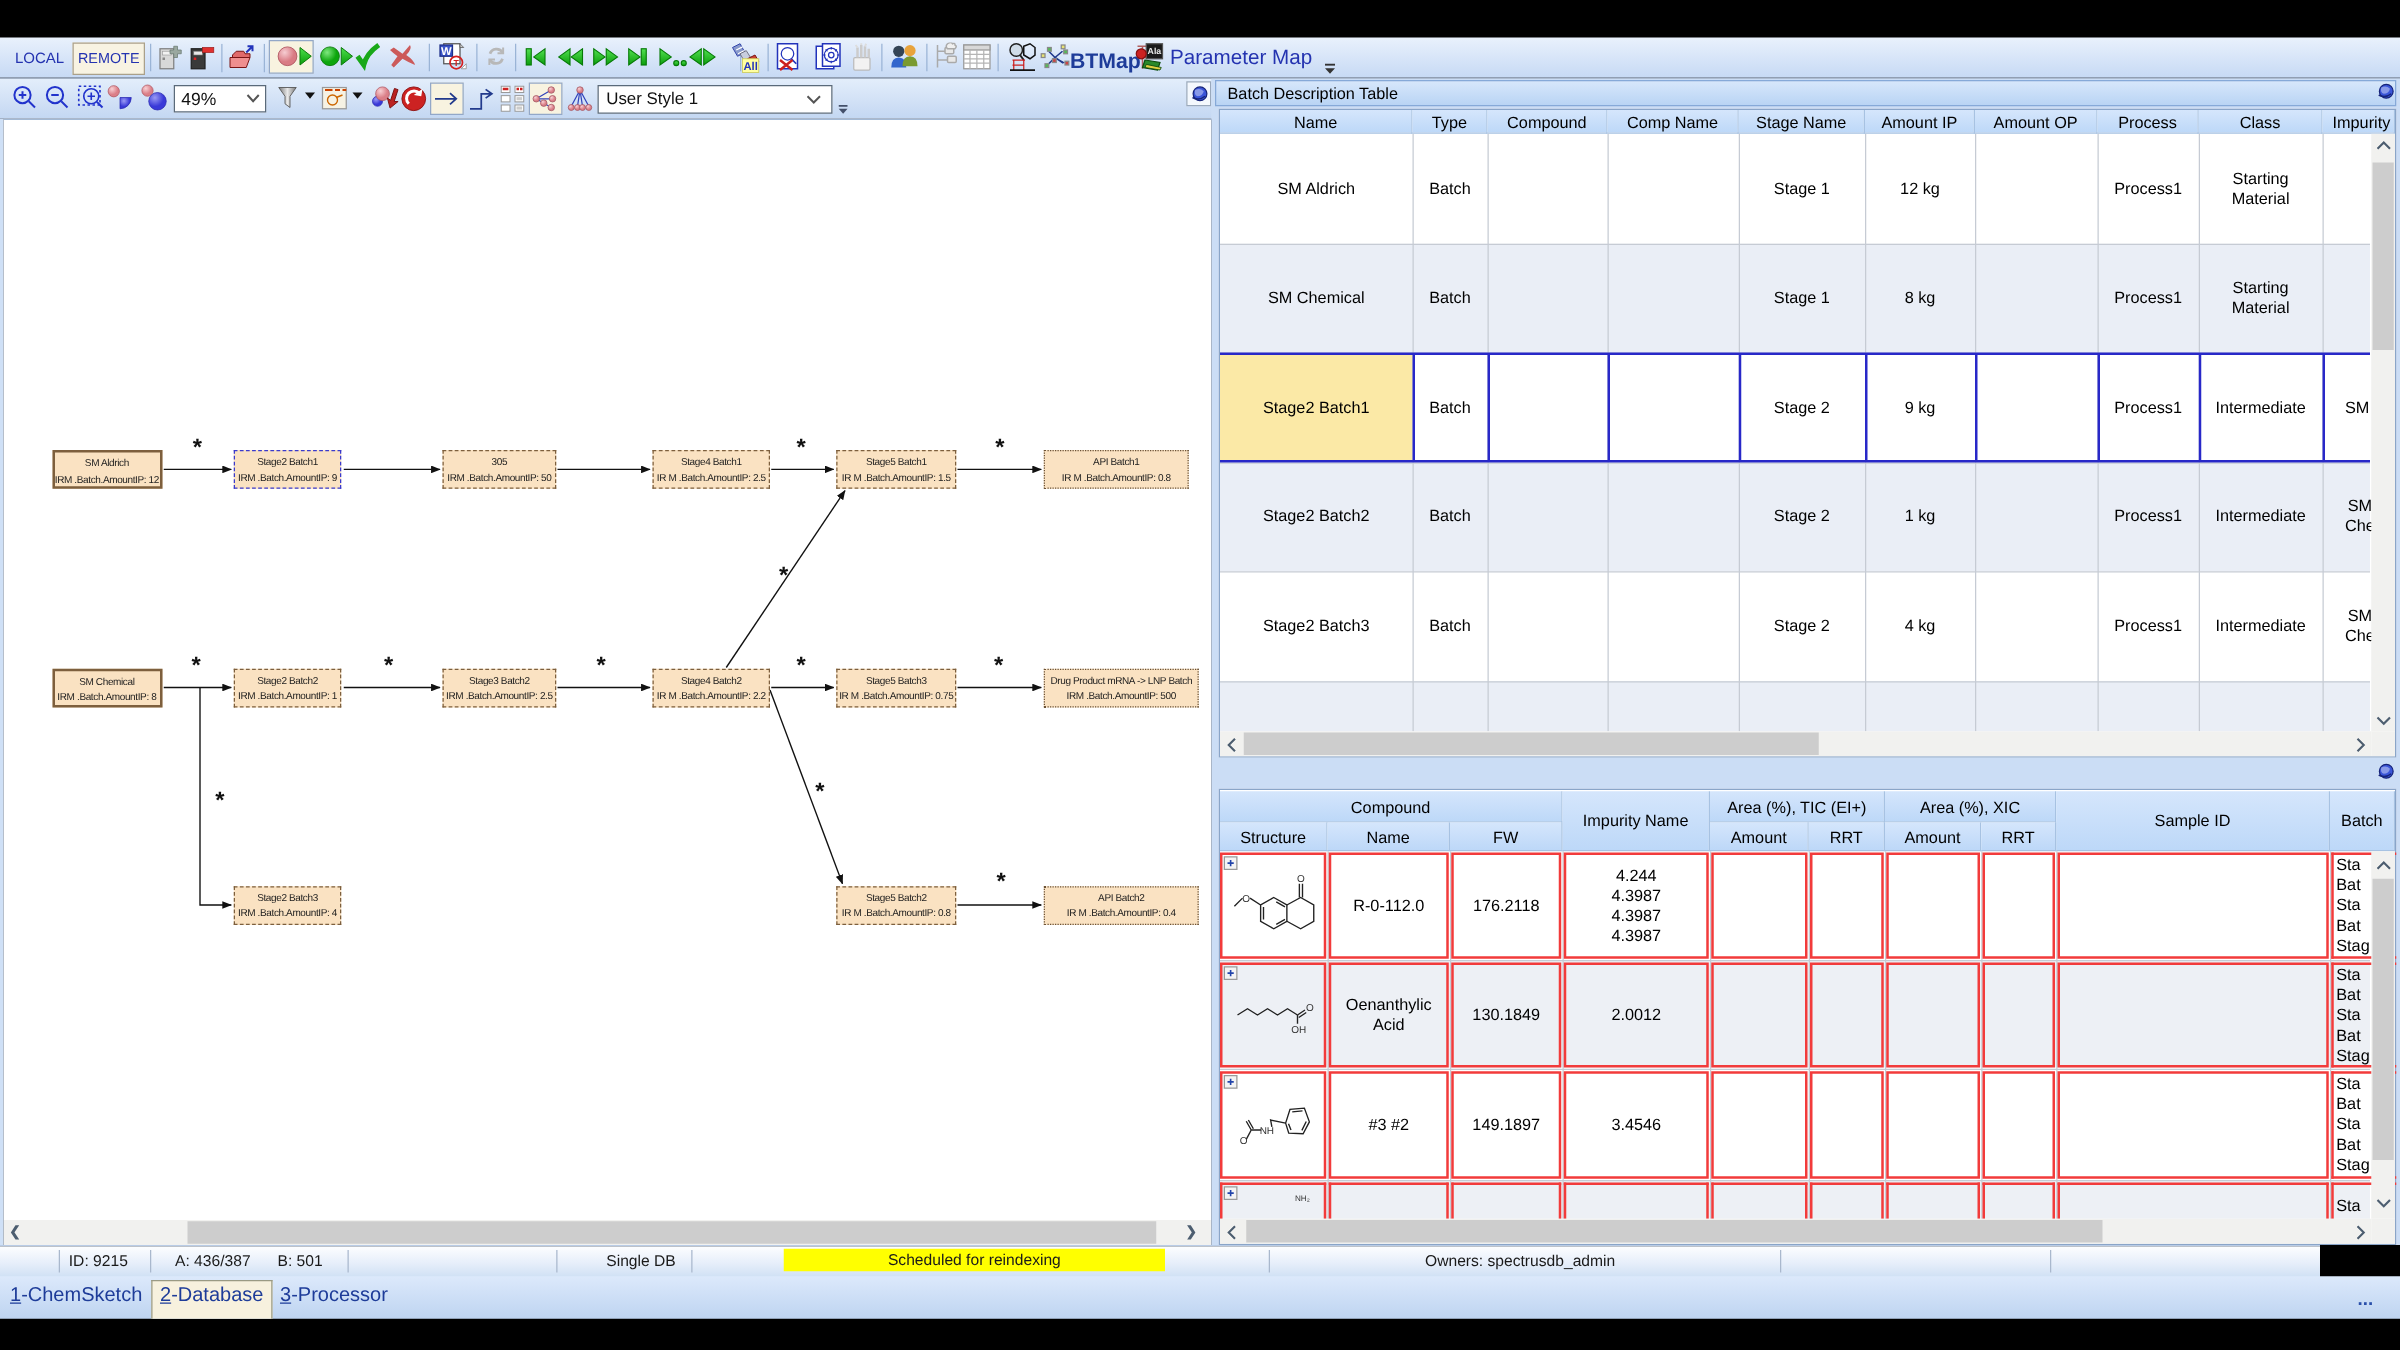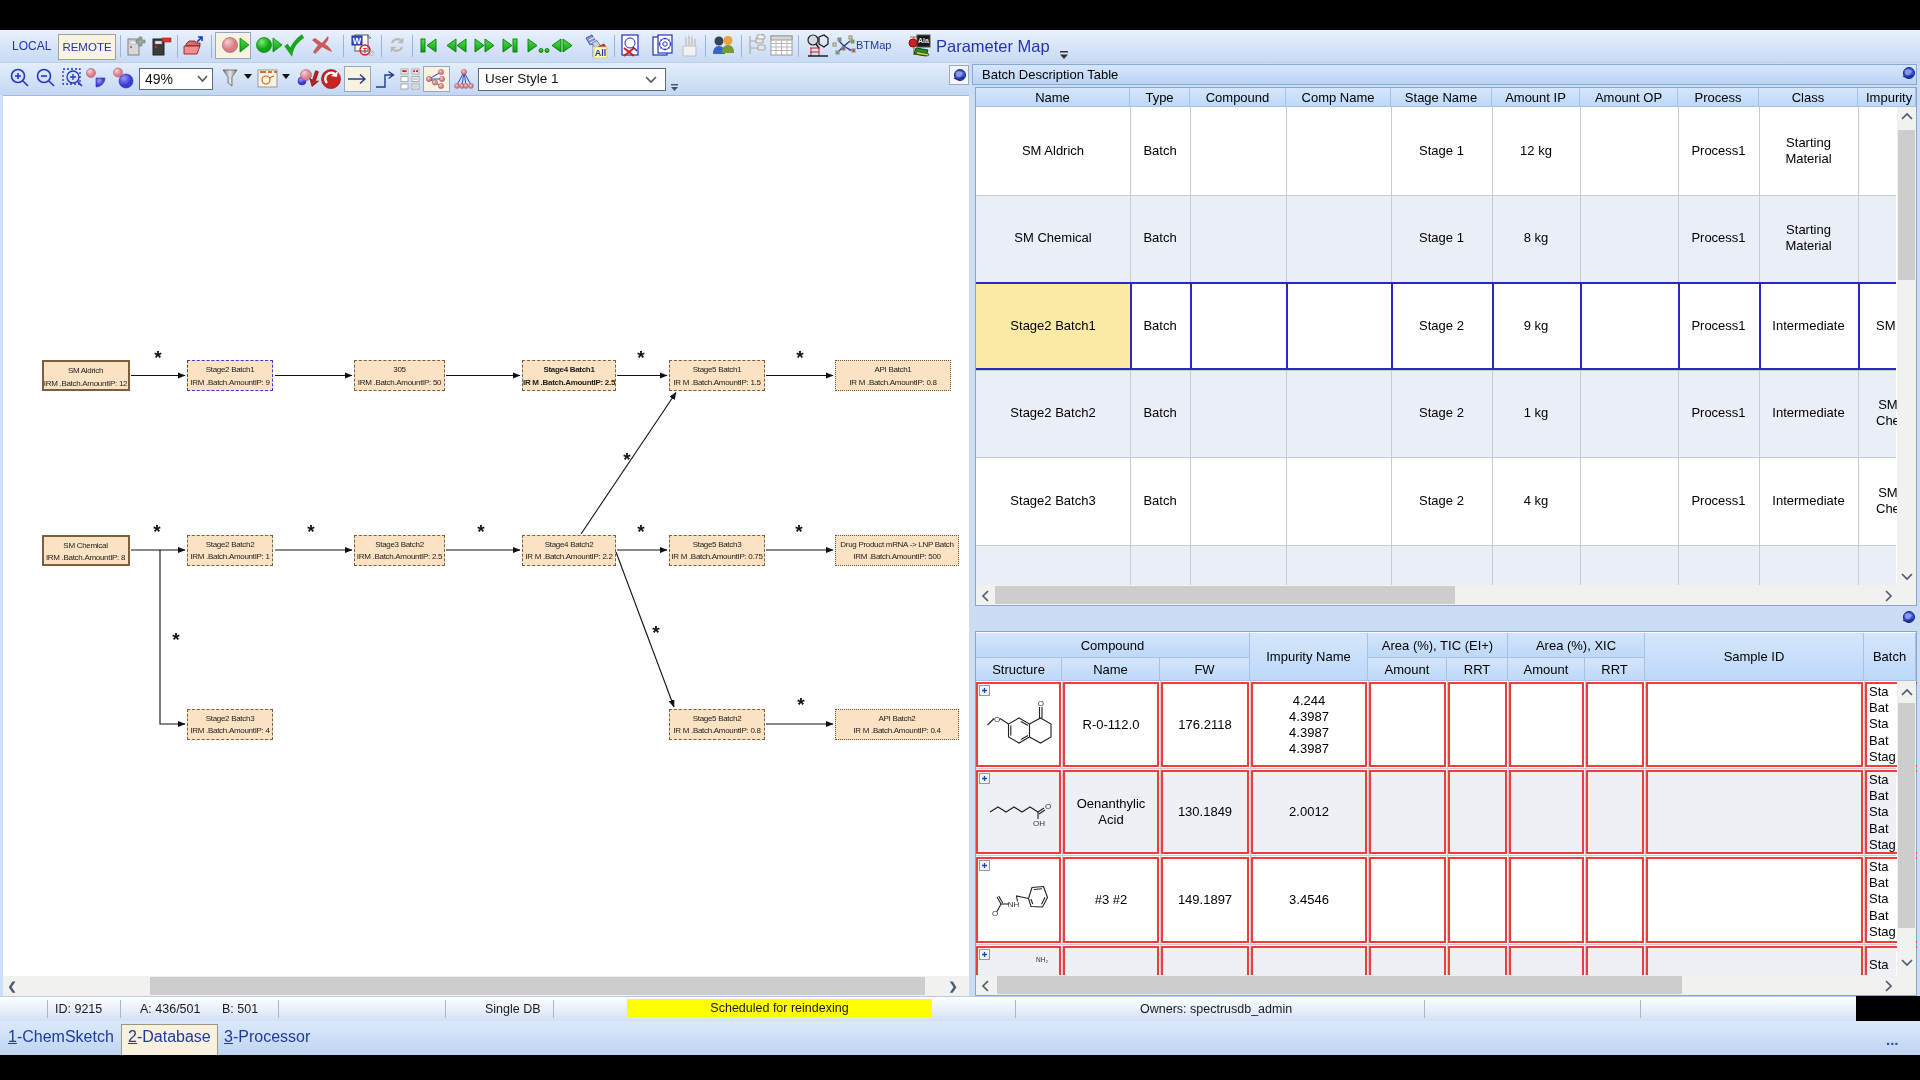--- a/index.html
+++ b/index.html
@@ -211,21 +211,21 @@
       <g>
         <rect x="1" y="8" width="3" height="3" fill="#e8e373" stroke="#888"></rect>
         <rect x="6" y="3" width="3" height="3" fill="#55bb55" stroke="#888"></rect>
         <rect x="17" y="1" width="3" height="3" fill="#e8e373" stroke="#888"></rect>
         <rect x="19" y="5" width="3" height="3" fill="#55bb55" stroke="#888"></rect>
         <rect x="10" y="12" width="3" height="3" fill="#cc4444" stroke="#888"></rect>
         <rect x="4" y="16" width="3" height="3" fill="#55bb55" stroke="#888"></rect>
         <rect x="20" y="14" width="3" height="3" fill="#cc4444" stroke="#888"></rect>
       </g>
     </svg>
-    <div class="abs" style="left:856px;top:9px;font-size:11px;font-weight:normal;color:#1e3c99;">BTMap</div>
+    <div class="abs" style="left:856px;top:9px;font-size:17px;font-weight:bold;color:#1e3c99;">BTMap</div>
 
     <svg class="abs" style="left:908px;top:4px;" width="24" height="25" viewBox="0 0 24 25">
       <path d="M2 3 h8 m-8 9 h8 M6 3 v18 m-4 -9 h8" stroke="#b06060" stroke-width="1.2"></path>
       <rect x="9" y="1" width="13" height="12" fill="#1a1a1a" stroke="#555"></rect>
       <text x="15.5" y="9" font-size="7" fill="#e8e8e8" text-anchor="middle" font-weight="bold">Ala</text>
       <circle cx="5" cy="9" r="4" fill="#cc2222" stroke="#881111"></circle>
       <path d="M8 14 l12 2 -2 6 -12 -2 z" fill="#2a8a2a" stroke="#0d4d0d"></path>
       <path d="M8 20 l12 2 1 -2 -12 -2.5 z" fill="#e0d040" stroke="#0d4d0d" stroke-width="0.7"></path>
     </svg>
     <div class="abs" style="left:936px;top:7px;font-size:16.5px;color:#2433b0;">Parameter Map</div>
@@ -361,21 +361,21 @@
       <path d="M4 4 q4 -2 7 1 q-1 4 -5 4 q-3 -1 -2 -5" fill="#8899e8"></path>
       <path d="M2 10 q5 3 10 -1" stroke="#16247a" stroke-width="1.2" fill="none"></path>
     </svg>
   </div>
   <div class="abs" id="leftstrip"></div>
   <div class="abs" id="canvas">
 
     <div class="node nsolid" style="left:38.5px;top:264px;width:88px;height:31px;">SM Aldrich<br>IRM .Batch.AmountIP: 12</div>
     <div class="node nsel" style="left:184px;top:264px;width:86px;height:31px;">Stage2 Batch1<br>IRM .Batch.AmountIP: 9</div>
     <div class="node ndash" style="left:351px;top:264px;width:91px;height:31px;">305<br>IRM .Batch.AmountIP: 50</div>
-    <div class="node ndash" style="left:519px;top:264px;width:94px;height:31px;font-weight:bold;">Stage4 Batch1<br>IR M .Batch.AmountIP: 2.5</div>
+    <div class="node ndash" style="left:519px;top:264px;width:94px;height:31px;">Stage4 Batch1<br>IR M .Batch.AmountIP: 2.5</div>
     <div class="node ndash" style="left:666px;top:264px;width:96px;height:31px;">Stage5 Batch1<br>IR M .Batch.AmountIP: 1.5</div>
     <div class="node ndot" style="left:832px;top:264px;width:116px;height:31px;text-align:center;">API Batch1<br>IR M .Batch.AmountIP: 0.8</div>
     <div class="node nsolid" style="left:38.5px;top:438.5px;width:88px;height:31px;">SM Chemical<br>IRM .Batch.AmountIP: 8</div>
     <div class="node ndash" style="left:184px;top:438.5px;width:86px;height:31px;">Stage2 Batch2<br>IRM .Batch.AmountIP: 1</div>
     <div class="node ndash" style="left:351px;top:438.5px;width:91px;height:31px;">Stage3 Batch2<br>IRM .Batch.AmountIP: 2.5</div>
     <div class="node ndash" style="left:519px;top:438.5px;width:94px;height:31px;">Stage4 Batch2<br>IR M .Batch.AmountIP: 2.2</div>
     <div class="node ndash" style="left:666px;top:438.5px;width:96px;height:31px;">Stage5 Batch3<br>IR M .Batch.AmountIP: 0.75</div>
     <div class="node ndot" style="left:832px;top:438.5px;width:124px;height:31px;">Drug Product mRNA -&gt; LNP Batch<br>IRM .Batch.AmountIP: 500</div>
     <div class="node ndash" style="left:184px;top:612.5px;width:86px;height:31px;">Stage2 Batch3<br>IRM .Batch.AmountIP: 4</div>
     <div class="node ndash" style="left:666px;top:612.5px;width:96px;height:31px;">Stage5 Batch2<br>IR M .Batch.AmountIP: 0.8</div>
@@ -695,21 +695,21 @@
     </svg>
   <div class="sbthumb" style="left:997px;top:976px;width:685px;height:18px;"></div>
   <svg class="abs" style="left:1884px;top:980px;" width="9" height="12" viewBox="0 0 9 12">
       <path d="M2 1 l5 5 -5 5" stroke="#4d5e70" stroke-width="1.7" fill="none"></path>
     </svg>
   <div class="sbtrack" style="left:1897px;top:975px;width:19px;height:20px;"></div>
   <div class="abs" id="statusbar">
     <div class="ssep" style="left:47px;"></div>
     <div class="abs" style="left:55px;top:5px;">ID: 9215</div>
     <div class="ssep" style="left:120px;"></div>
-    <div class="abs" style="left:140px;top:5px;">A: 436/501</div>
+    <div class="abs" style="left:140px;top:5px;">A: 436/387</div>
     <div class="abs" style="left:222px;top:5px;">B: 501</div>
     <div class="ssep" style="left:278px;"></div>
     <div class="ssep" style="left:445px;"></div>
     <div class="abs" style="left:485px;top:5px;">Single DB</div>
     <div class="ssep" style="left:553px;"></div>
     <div class="abs" style="left:627px;top:2px;width:305px;height:18px;background:#ffff00;text-align:center;line-height:18px;">Scheduled for reindexing</div>
     <div class="ssep" style="left:1015px;"></div>
     <div class="abs" style="left:1140px;top:5px;">Owners: spectrusdb_admin</div>
     <div class="ssep" style="left:1424px;"></div>
     <div class="ssep" style="left:1640px;"></div>

